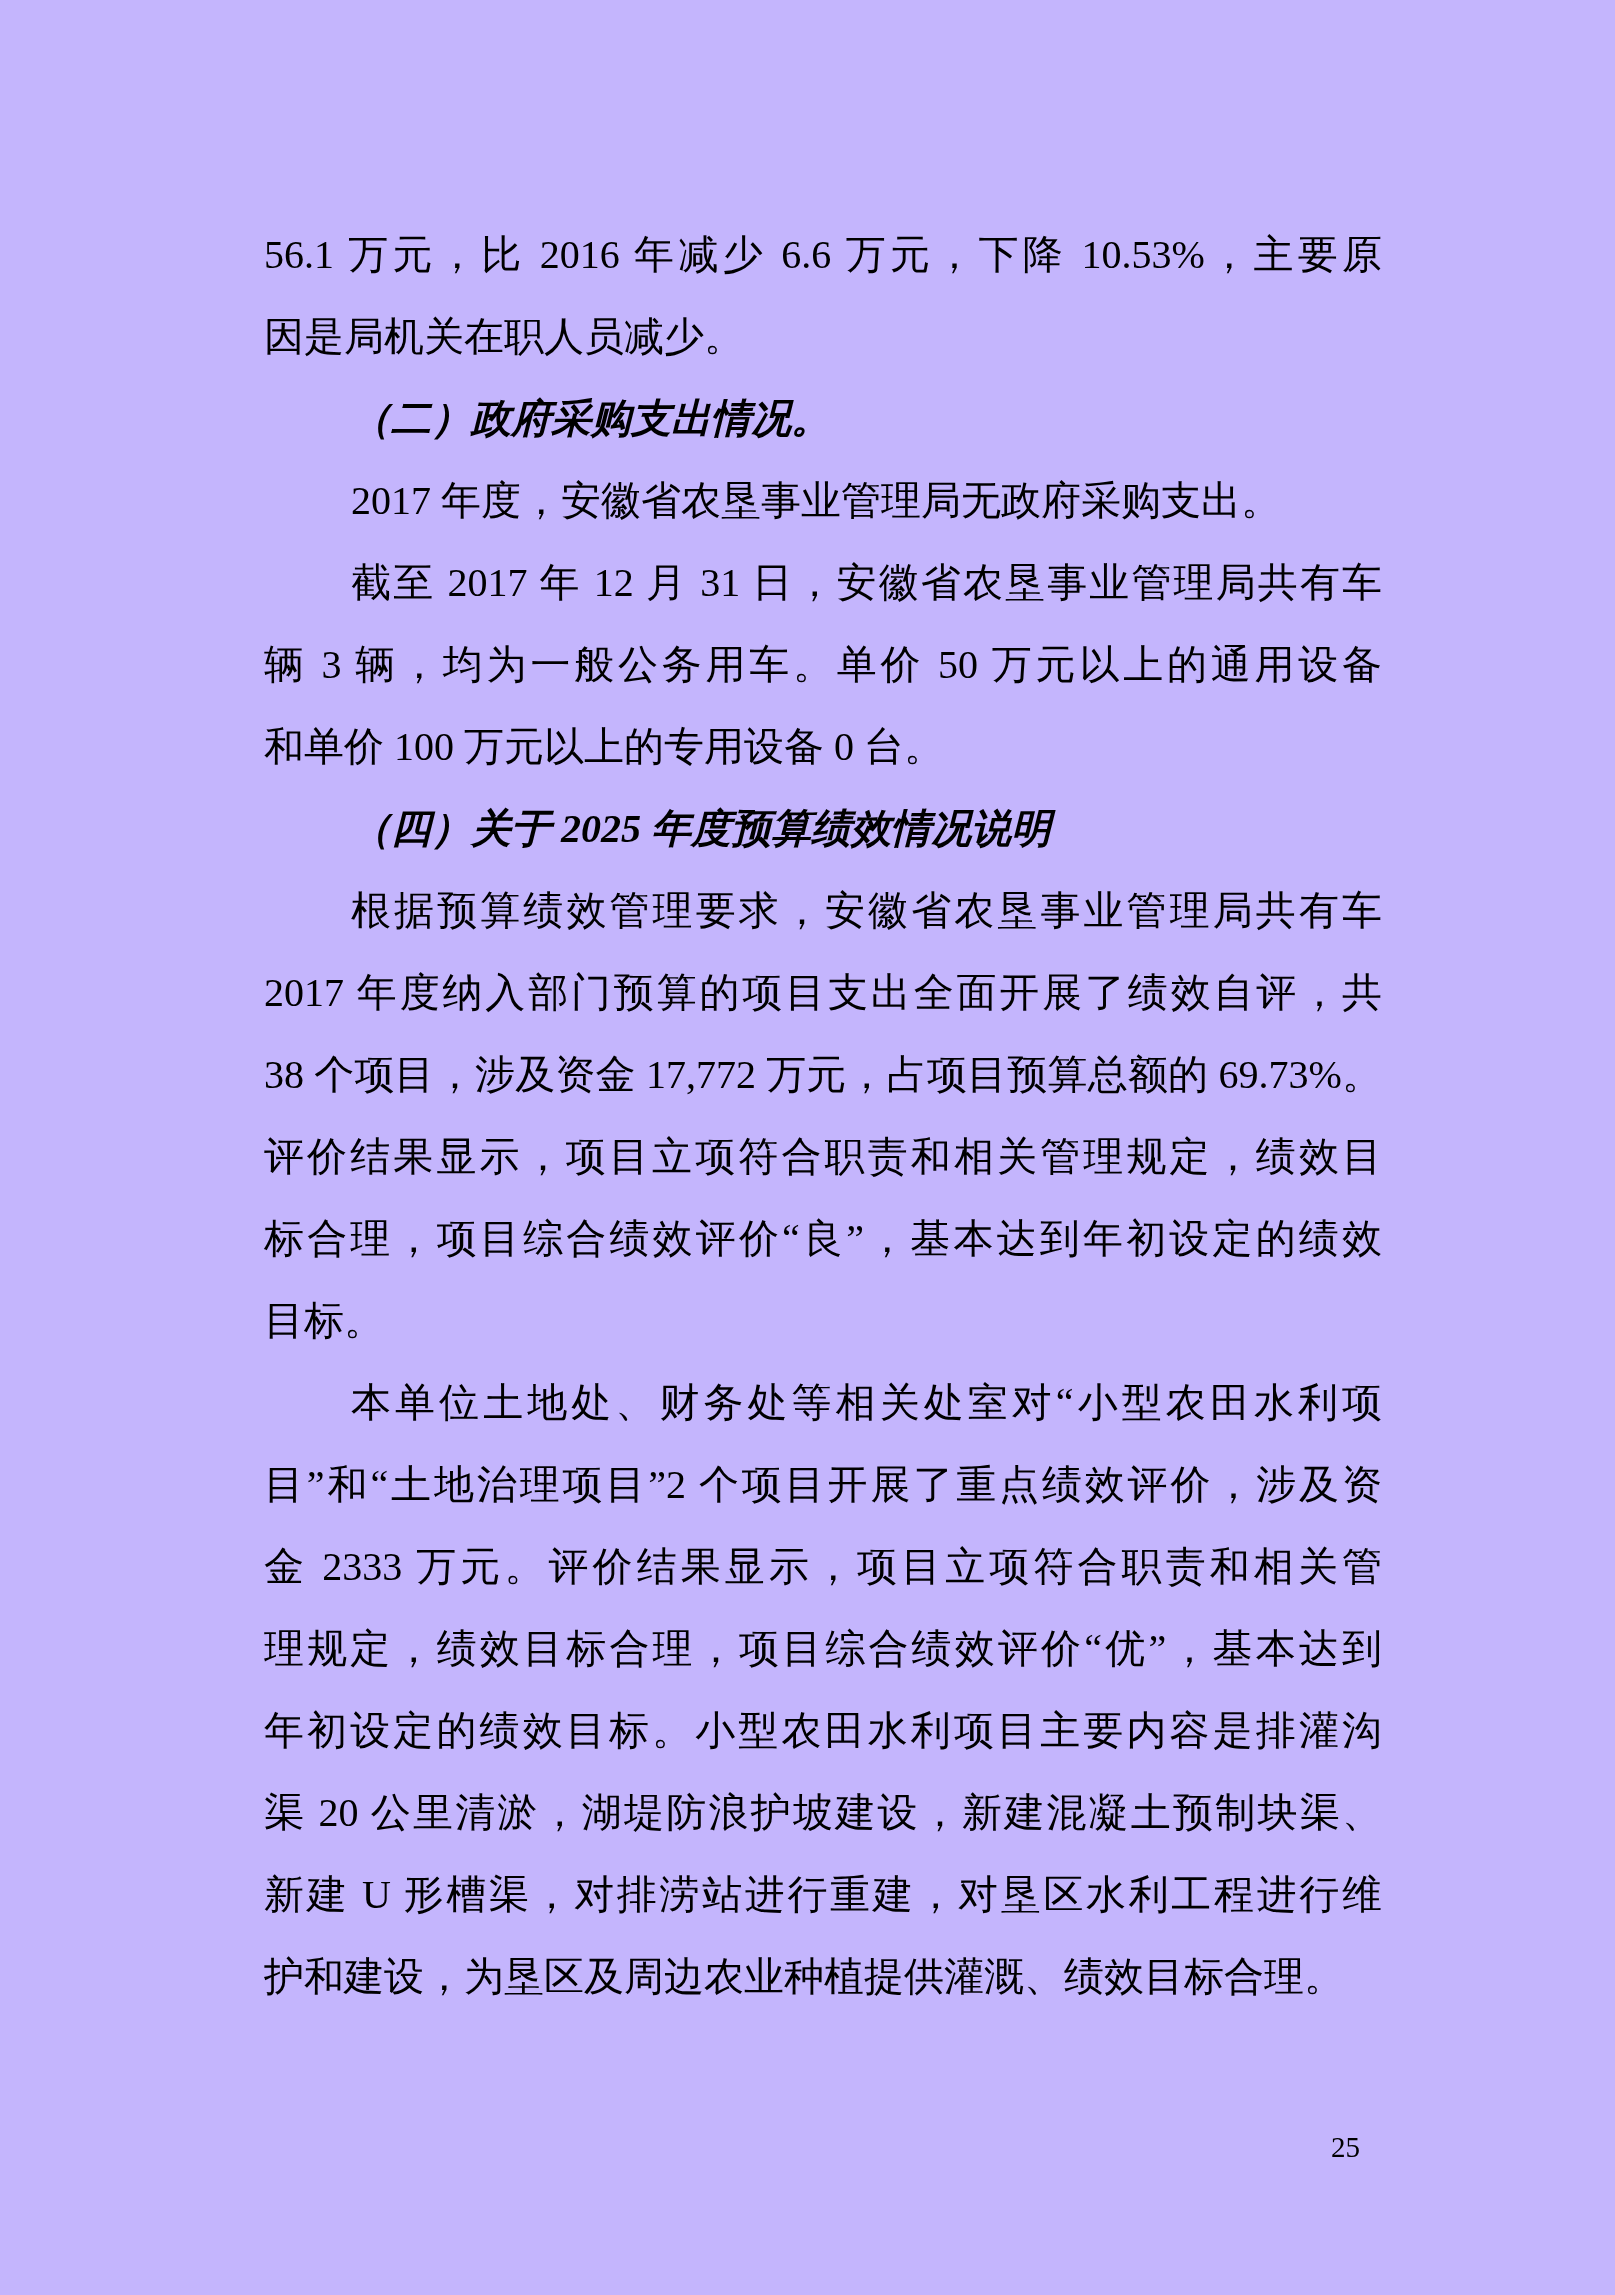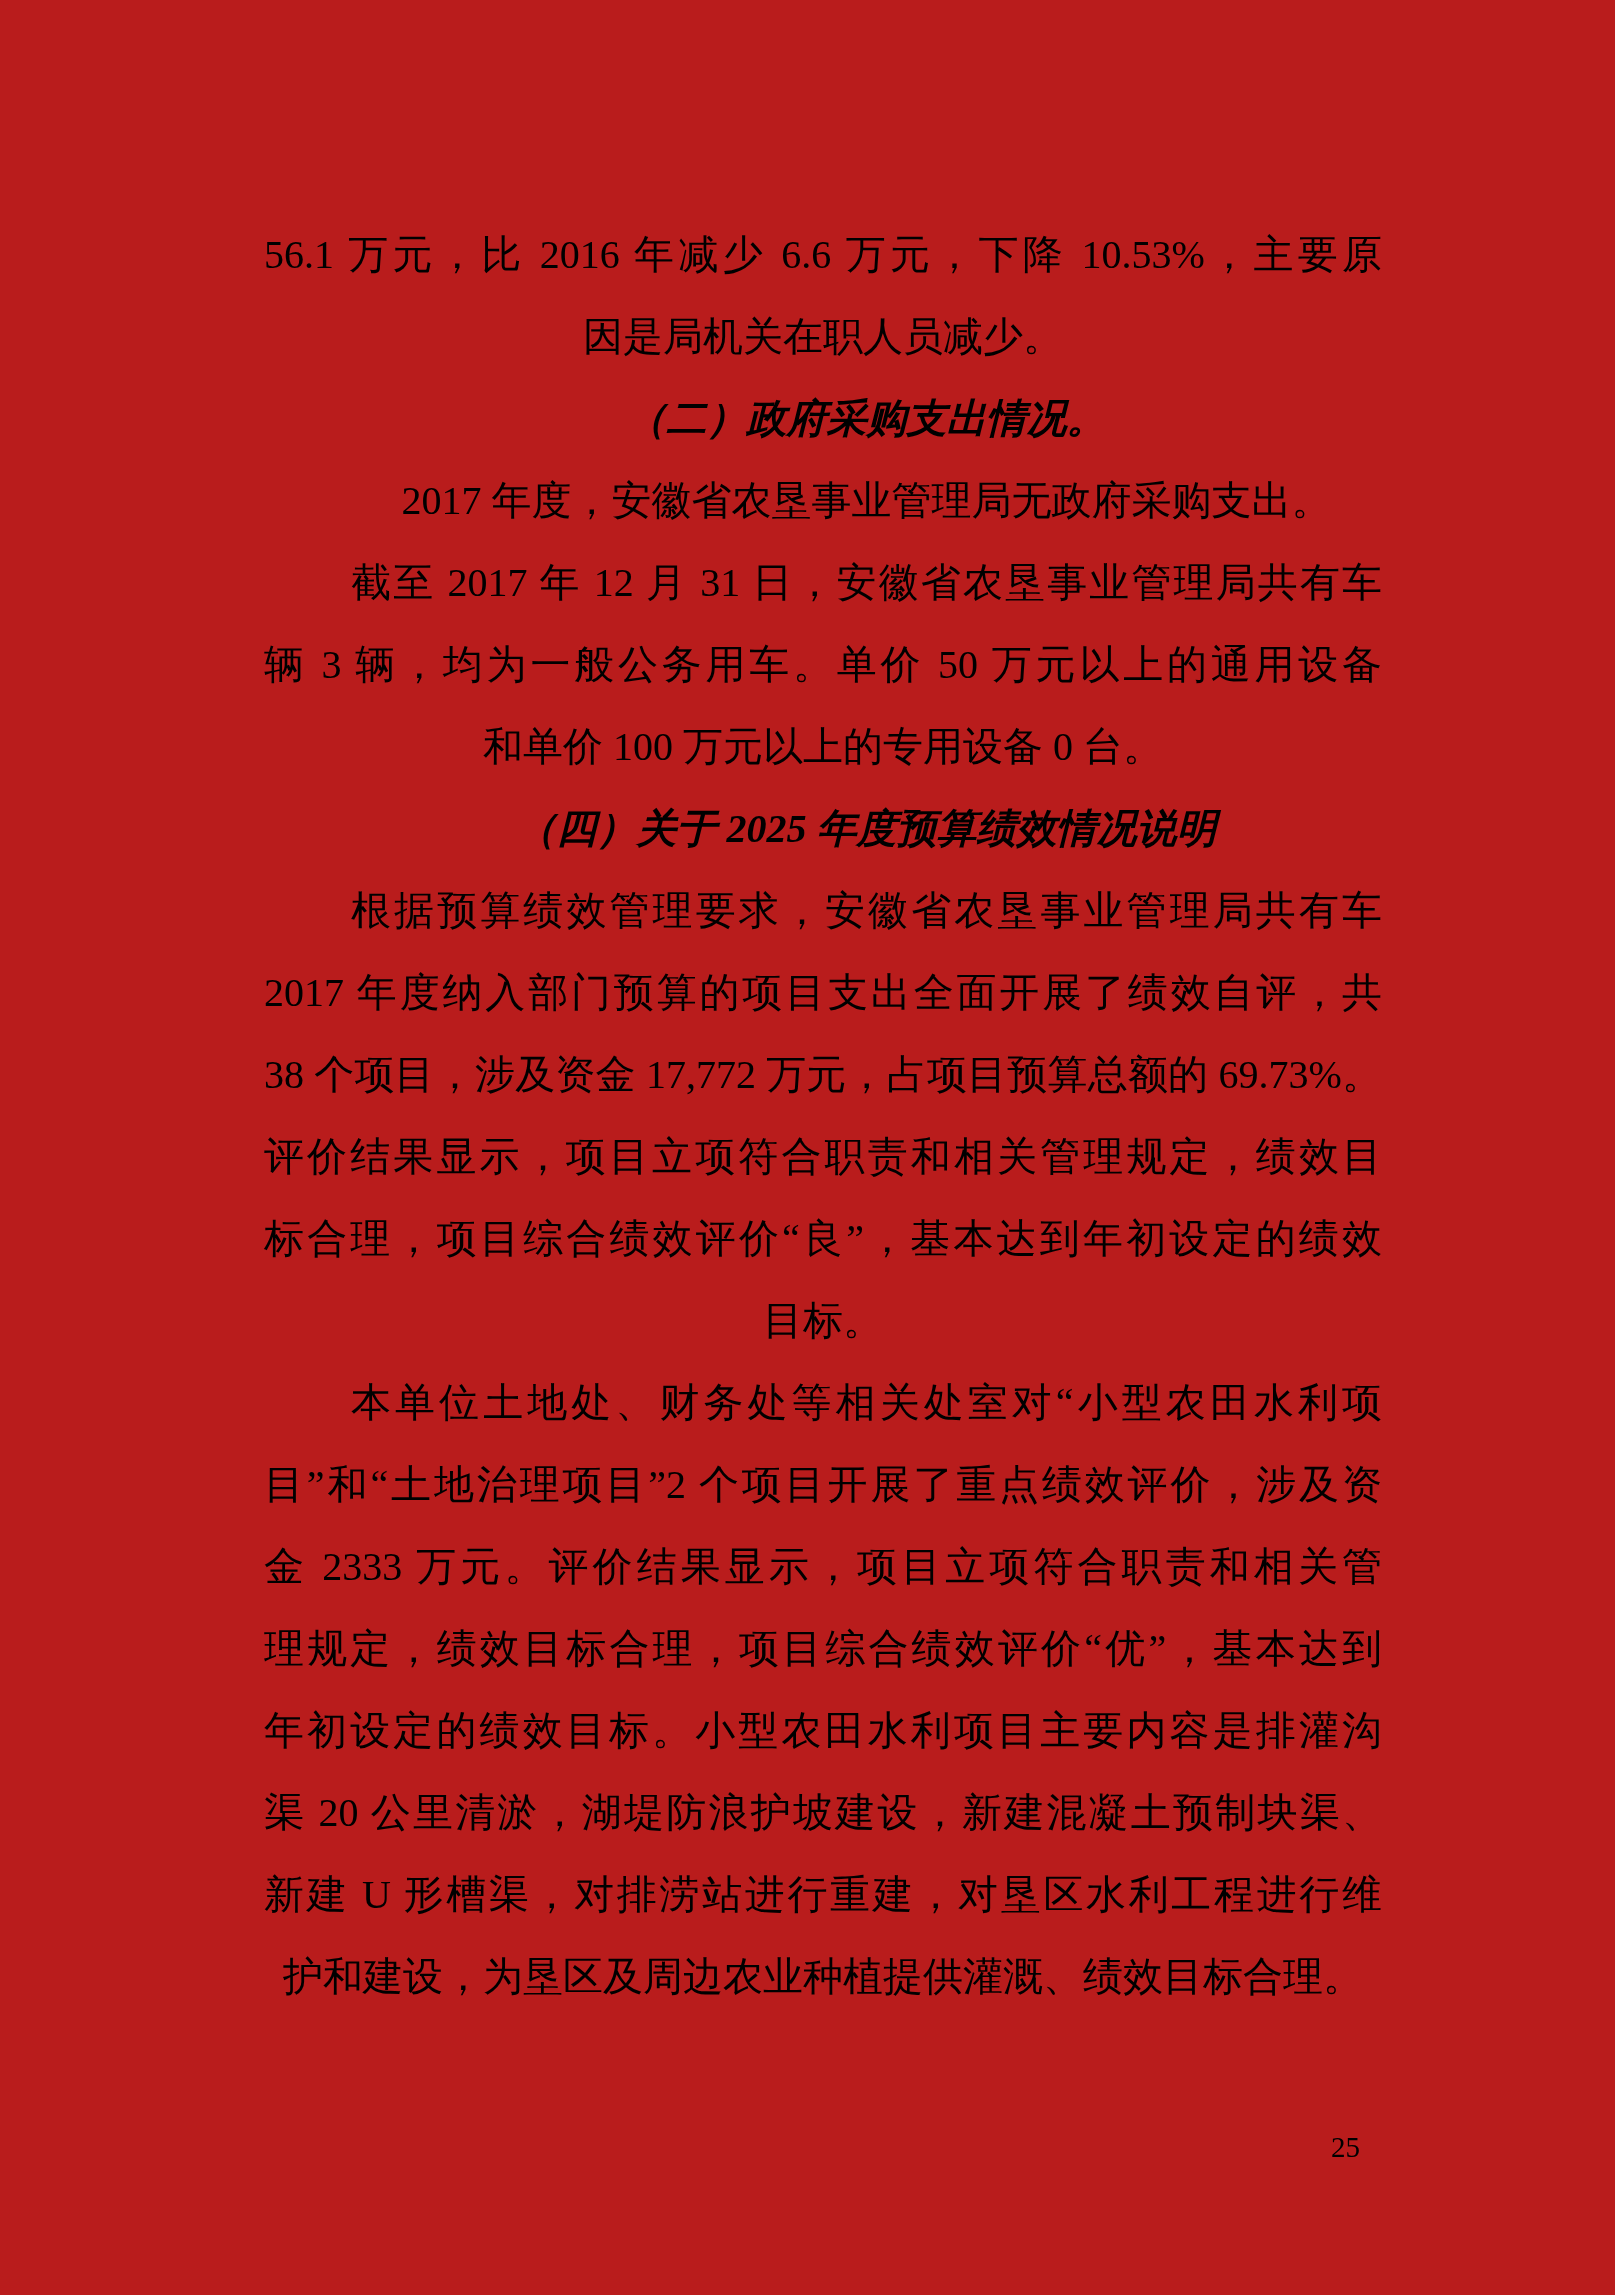--- a/index.html
+++ b/index.html
@@ -4,37 +4,37 @@
 <style>
   html, body {
     margin: 0;
     padding: 0;
     background: #ffffff;
   }
   .page {
     position: relative;
     width: 1615px;
     height: 2295px;
-    background: #b91c1c;
+    background: #c4b5fd;
     color: #000000;
     font-family: "Liberation Serif", "DejaVu Serif", serif;
     overflow: hidden;
   }
   .content {
     position: absolute;
     left: 264px;
     top: 214px;
     width: 1118px;
   }
   .line {
     font-size: 40px;
     line-height: 82px;
     height: 82px;
     white-space: normal;
-    text-align: center;
+    text-align: left;
   }
   
   .j {
     text-align: justify;
     text-align-last: justify;
   }
   
   .h {
     font-weight: bold;
     font-style: italic;

